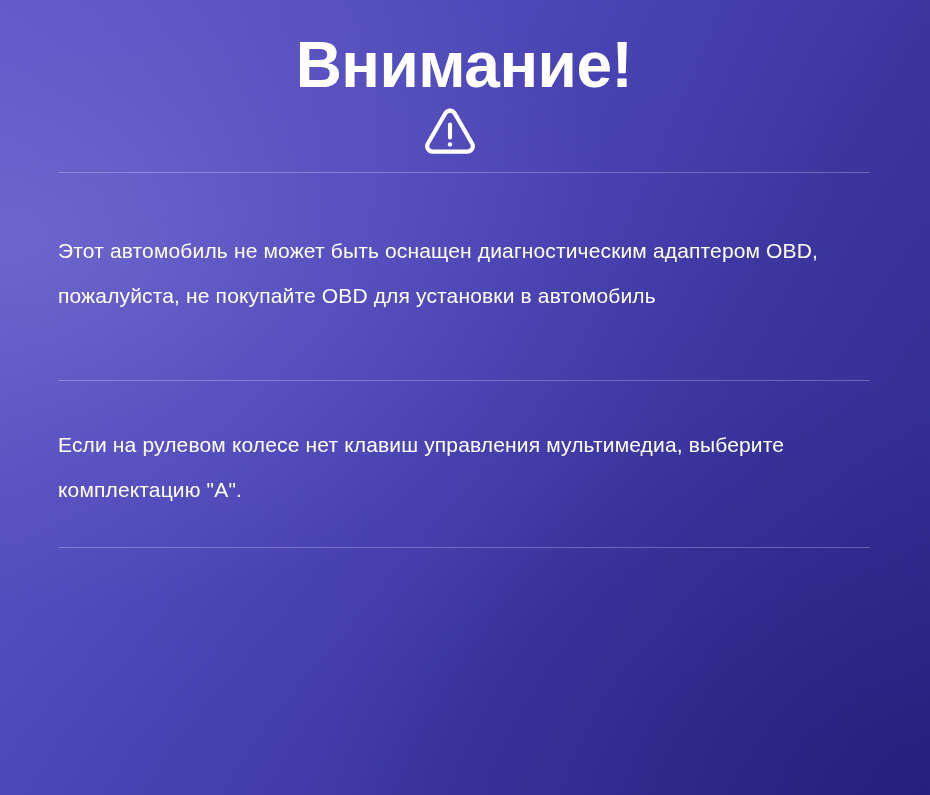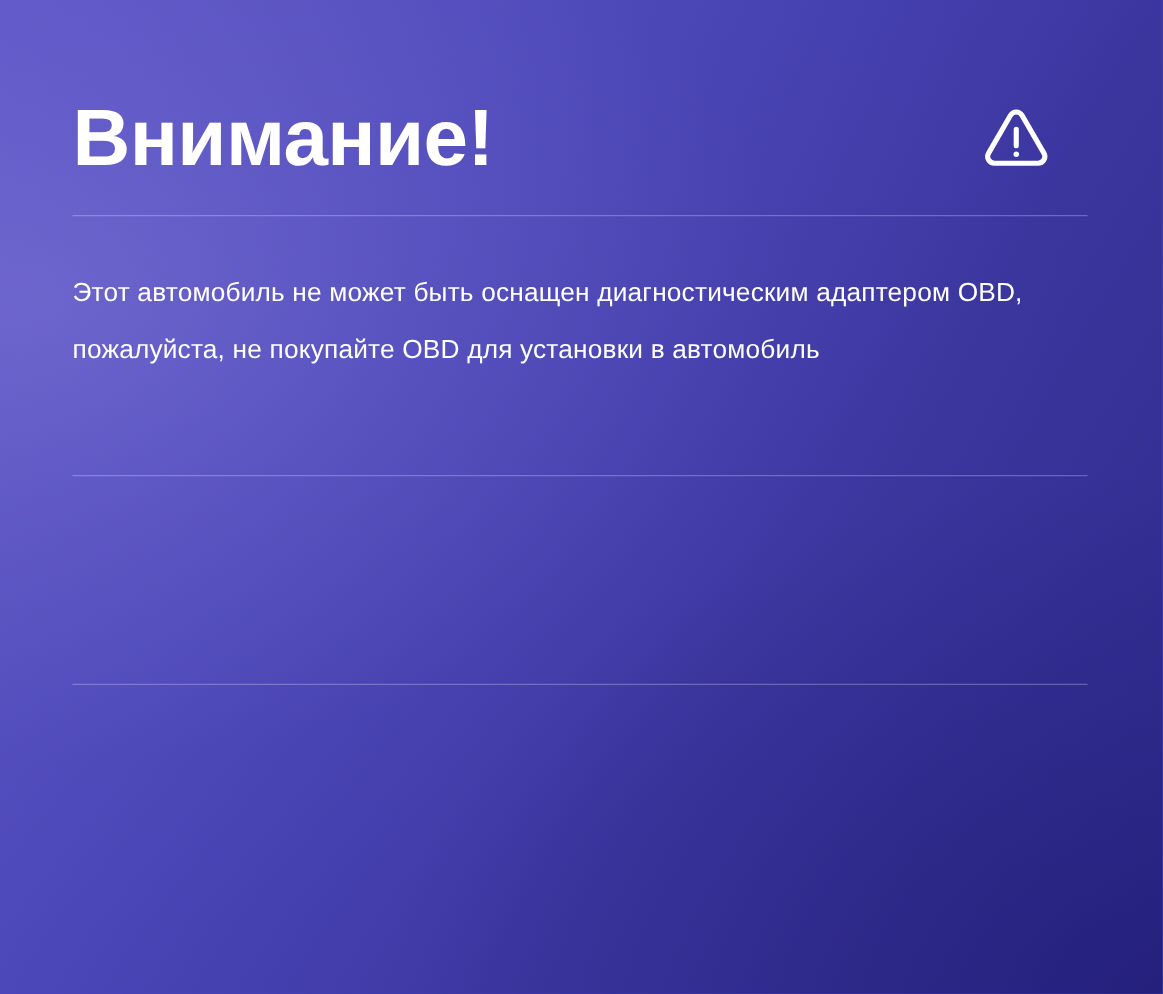--- a/index.html
+++ b/index.html
@@ -61,25 +61,26 @@
     z-index: 2;
     width: 100%;
     height: 100%;
   }
 
   
   #notice-header {
     position: absolute;
     left: 58px;
     right: 60px;
-    top: 64px;
+    top: 48px;
     height: 92px;
     display: flex;
     align-items: center;
-    justify-content: space-between;
+    justify-content: center;
+    flex-direction: column;
   }
   #page-title {
     margin: 0;
     color: #ffffff;
     font-size: 64px;
     line-height: 74px;
     font-weight: 700;
     letter-spacing: -0.5px;
     white-space: nowrap;
   }
@@ -108,21 +109,21 @@
     position: absolute;
     left: 58px;
     width: 814px;
     margin: 0;
     color: #ffffff;
     font-size: 21px;
     line-height: 45px;
     font-weight: 400;
     letter-spacing: 0.15px;
   }
-  #paragraph-obd   { top: 212px; }
+  #paragraph-obd   { top: 228px; }
   #paragraph-trim-a{ top: 422px; }
   #paragraph-trim-b{ top: 588px; }
 
   
   #paragraph-trim-b { text-align: justify; }
   #paragraph-trim-b::after {
     content: "";
     display: inline-block;
     width: 100%;
     height: 0;
@@ -152,18 +153,19 @@
         <circle cx="29" cy="42.4" r="2.2" fill="#ffffff"></circle>
       </svg>
     </div>
 
     <div id="divider-1" class="divider"></div>
 
     <p id="paragraph-obd" class="notice-paragraph">Этот автомобиль не может быть оснащен диагностическим адаптером OBD, пожалуйста, не покупайте OBD для установки в автомобиль</p>
 
     <div id="divider-2" class="divider"></div>
 
+    <p id="paragraph-trim-a" class="notice-paragraph">Если на рулевом колесе нет клавиш управления мультимедиа, выберите комплектацию "A".</p>
 
     <div id="divider-3" class="divider"></div>
 
 
   </div>
 </div>
 
 </body></html>

